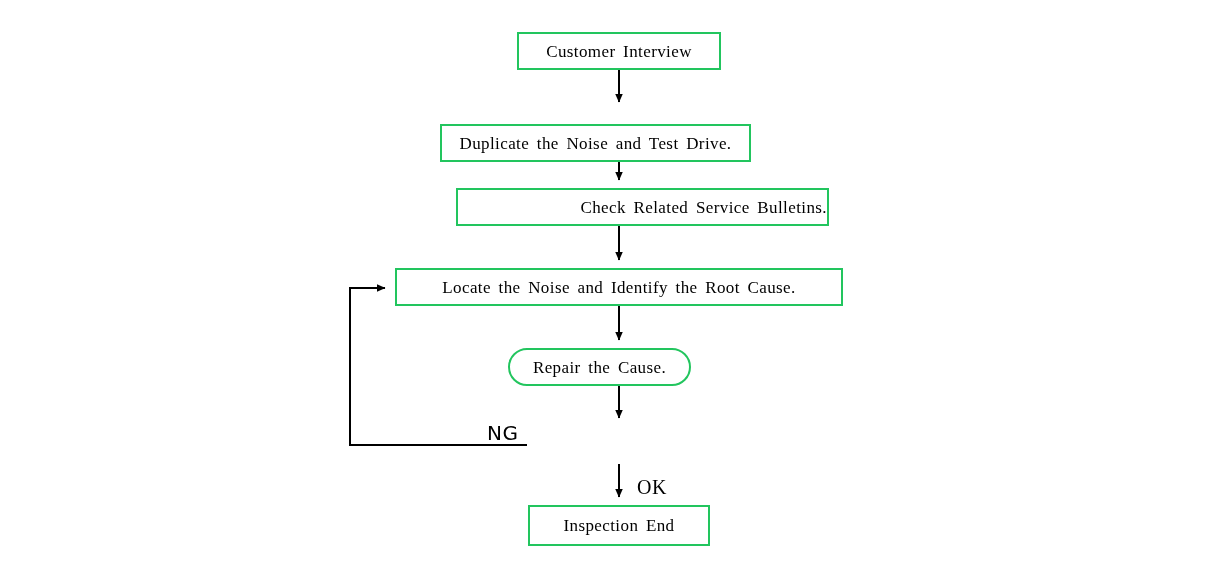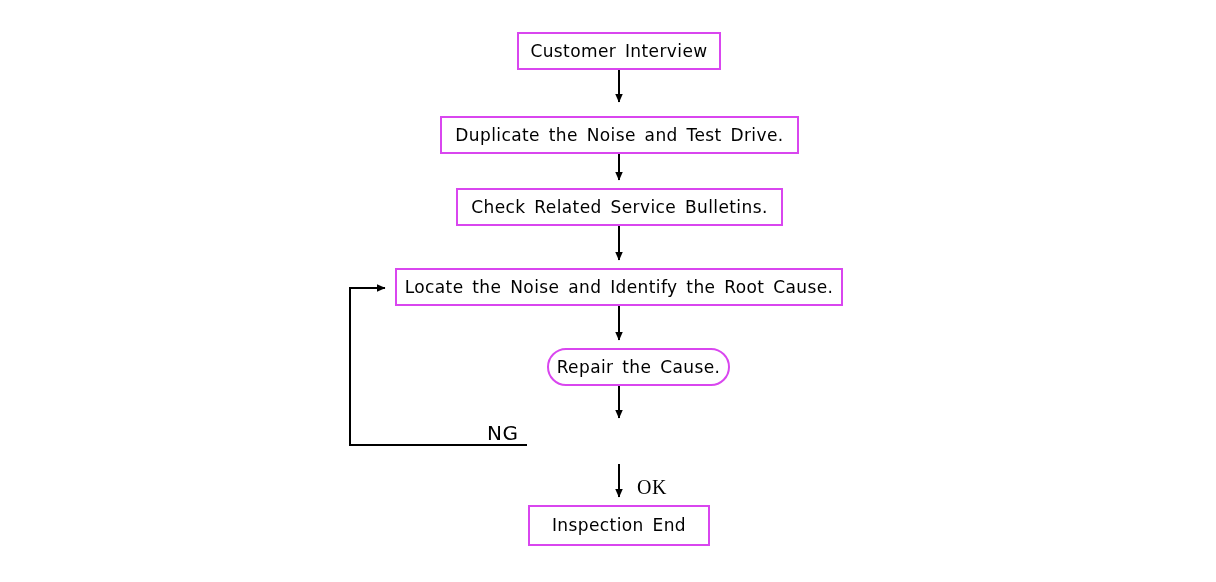--- a/index.html
+++ b/index.html
@@ -21,27 +21,28 @@
     position: absolute;
     left: 0;
     top: 0;
     width: 1216px;
     height: 582px;
   }
   .node {
     position: absolute;
     box-sizing: border-box;
     background: #ffffff;
-    border: 2px solid #d946ef;
+    border: 2px solid #22c55e;
     display: flex;
     align-items: center;
     justify-content: center;
     color: #000000;
     letter-spacing: 0.4px;
     white-space: nowrap;
+    font-family: Liberation Serif, serif;
   }
   .node-label {
     font-size: 17px;
     line-height: 1;
     word-spacing: 3px;
     color: #000000;
   }
   .edge-label {
     position: absolute;
     font-size: 20px;
@@ -78,33 +79,33 @@
 
     <line x1="619" y1="464" x2="619" y2="497" stroke="#000000" stroke-width="2" marker-end="url(#arrowDown)"></line>
 
     <polyline points="527,445 350,445 350,288 385,288" fill="none" stroke="#000000" stroke-width="2" marker-end="url(#arrowRight)"></polyline>
   </svg>
 
   <div class="node" style="left:517px; top:32px; width:204px; height:38px;">
     <span class="node-label">Customer Interview</span>
   </div>
 
-  <div class="node" style="left:440px; top:116px; width:359px; height:38px;">
+  <div class="node" style="left:440px; top:124px; width:311px; height:38px;">
     <span class="node-label">Duplicate the Noise and Test Drive.</span>
   </div>
 
-  <div class="node" style="left:456px; top:188px; width:327px; height:38px;">
+  <div class="node" style="left:456px; top:188px; width:373px; height:38px;justify-content:flex-end;">
     <span class="node-label">Check Related Service Bulletins.</span>
   </div>
 
   <div class="node" style="left:395px; top:268px; width:448px; height:38px;">
     <span class="node-label">Locate the Noise and Identify the Root Cause.</span>
   </div>
 
-  <div class="node" style="left:547px; top:348px; width:183px; height:38px;border-radius:19px;">
+  <div class="node" style="left:508px; top:348px; width:183px; height:38px;border-radius:19px;">
     <span class="node-label">Repair the Cause.</span>
   </div>
 
 
   <div class="node" style="left:528px; top:505px; width:182px; height:41px;">
     <span class="node-label">Inspection End</span>
   </div>
 
   <div class="edge-label" style="left:487px; top:423px;">NG</div>
 

